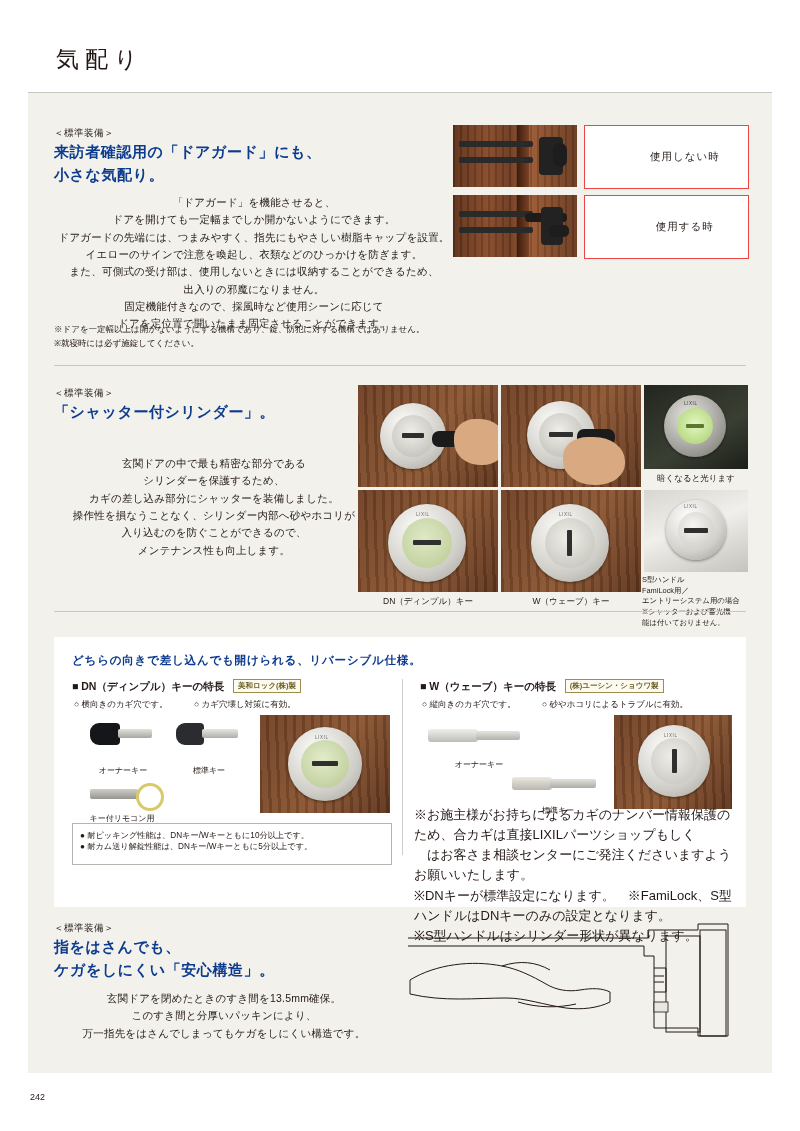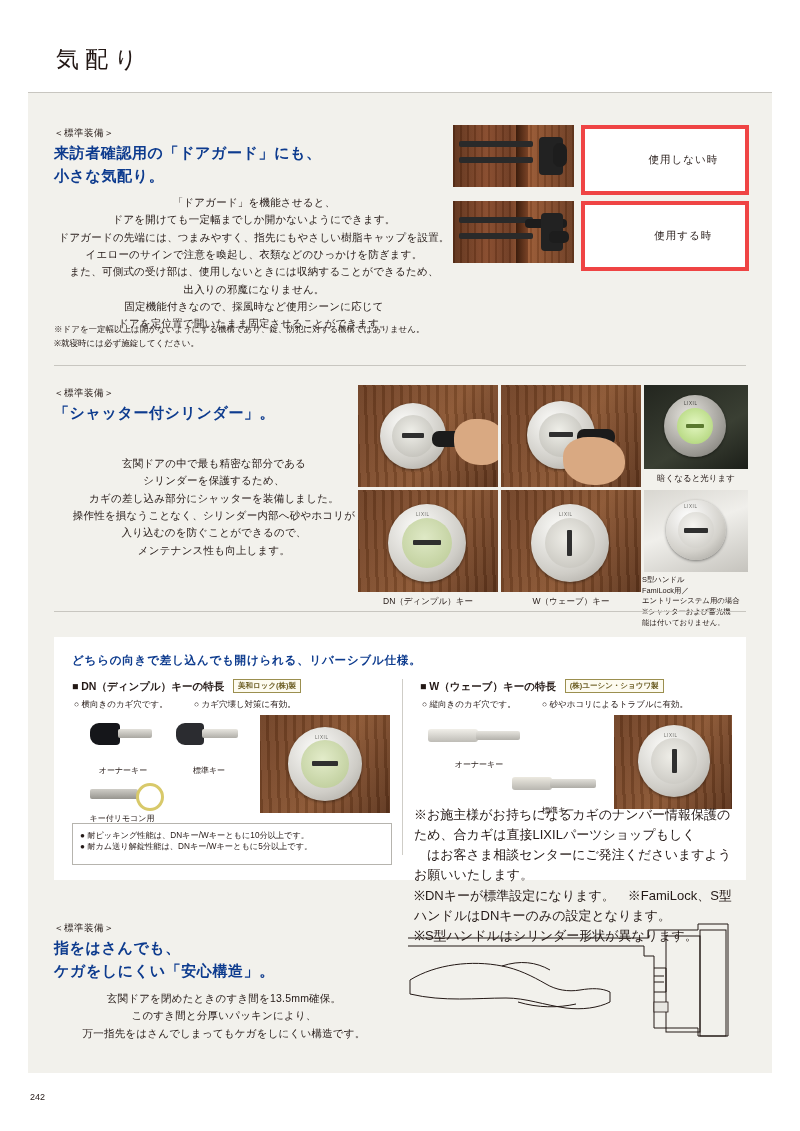--- a/index.html
+++ b/index.html
@@ -52,20 +52,21 @@
     font-size: 9.5px;
     color: #231815;
     letter-spacing: 0.5px;
   }
   .lead {
     font-size: 15px;
     line-height: 1.55;
     color: #0d3b8e;
     font-weight: 700;
     letter-spacing: 0.6px;
+    font-family: Liberation Serif, serif;
   }
   .body-text {
     font-size: 10.5px;
     line-height: 1.65;
     color: #231815;
     letter-spacing: 0.2px;
     text-align: center;
   }
   .note-text {
     font-size: 8.5px;
@@ -148,21 +149,21 @@
     position: absolute;
     left: 104px; top: 24px;
     width: 12px; height: 10px;
     background: #e7e21c;
     border-radius: 2px;
   }
   .dg-label {
     width: 146px;
     height: 62px;
     margin-left: 7px;
-    border: 4px solid #ef4444;
+    border: 1px solid #ef4444;
     background: #ffffff;
     display: flex;
     align-items: center;
     justify-content: center;
     font-size: 10.5px;
     color: #231815;
     letter-spacing: 1px;
     padding-left: 37px;
   }
 
@@ -230,21 +231,21 @@
     position: absolute; inset: 0;
     background: linear-gradient(160deg,#d8d6d0,#f0efeb 45%,#c5c3bd);
   }
 
   
   #sec3 {
     position: absolute;
     left: 54px;
     top: 637px;
     width: 692px;
-    height: 243px;
+    height: 270px;
     background: #ffffff;
   }
   .box-title {
     position: absolute;
     left: 18px; top: 16px;
     font-size: 11.5px;
     font-weight: 700;
     color: #0d3b8e;
     letter-spacing: .8px;
   }

